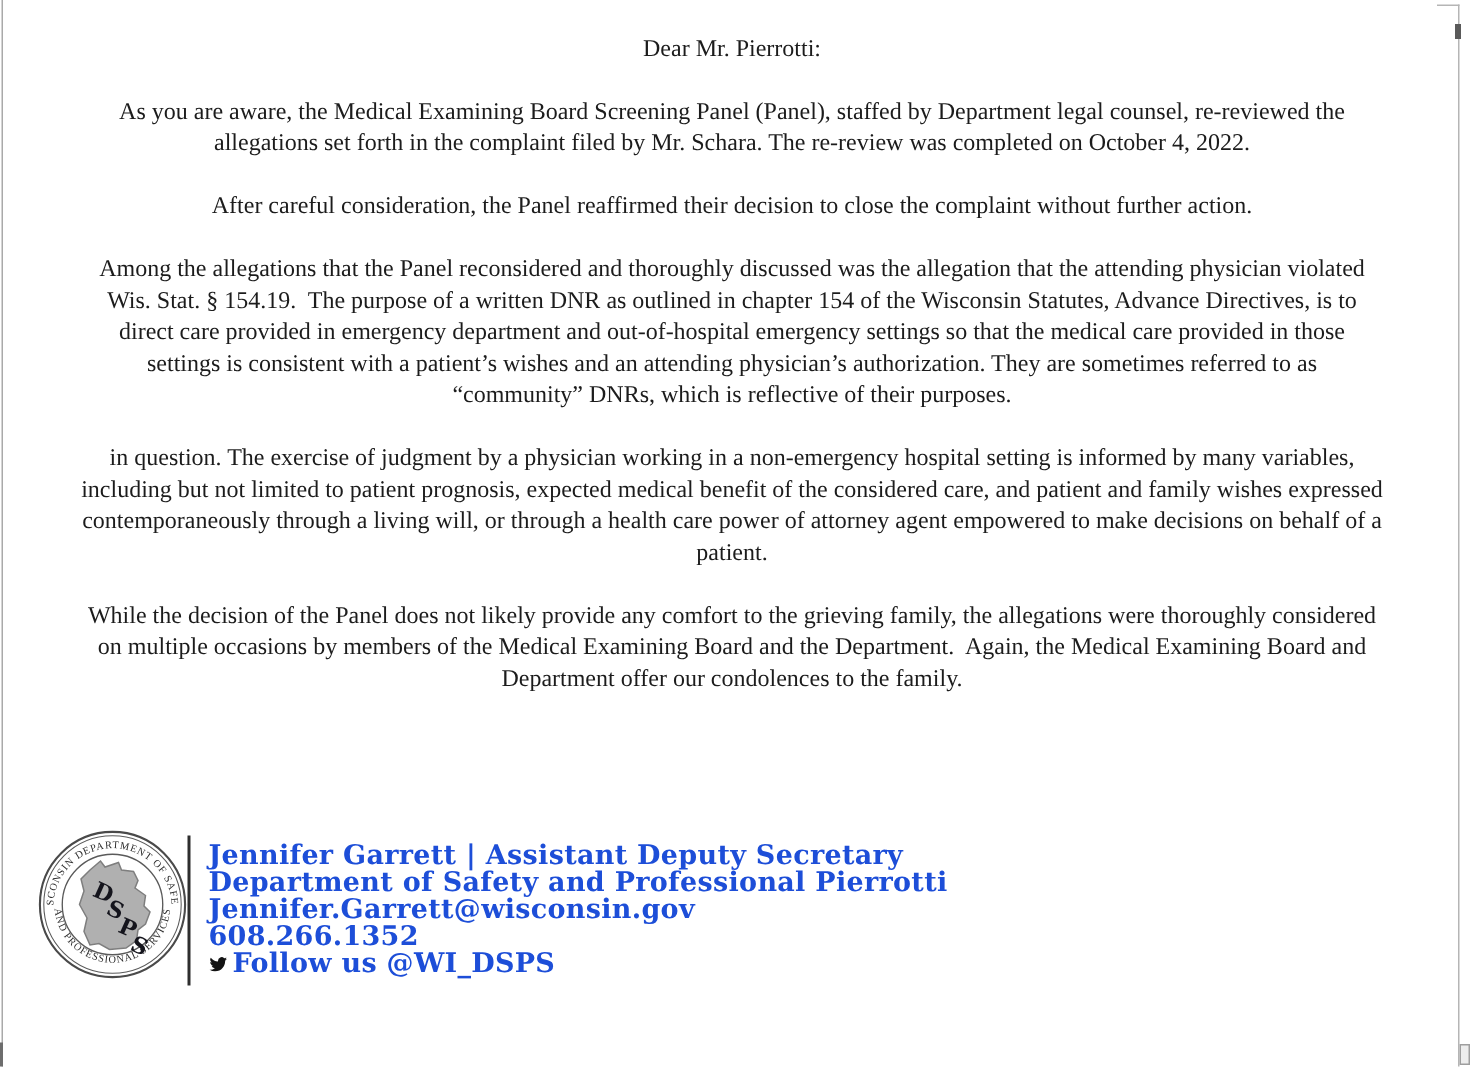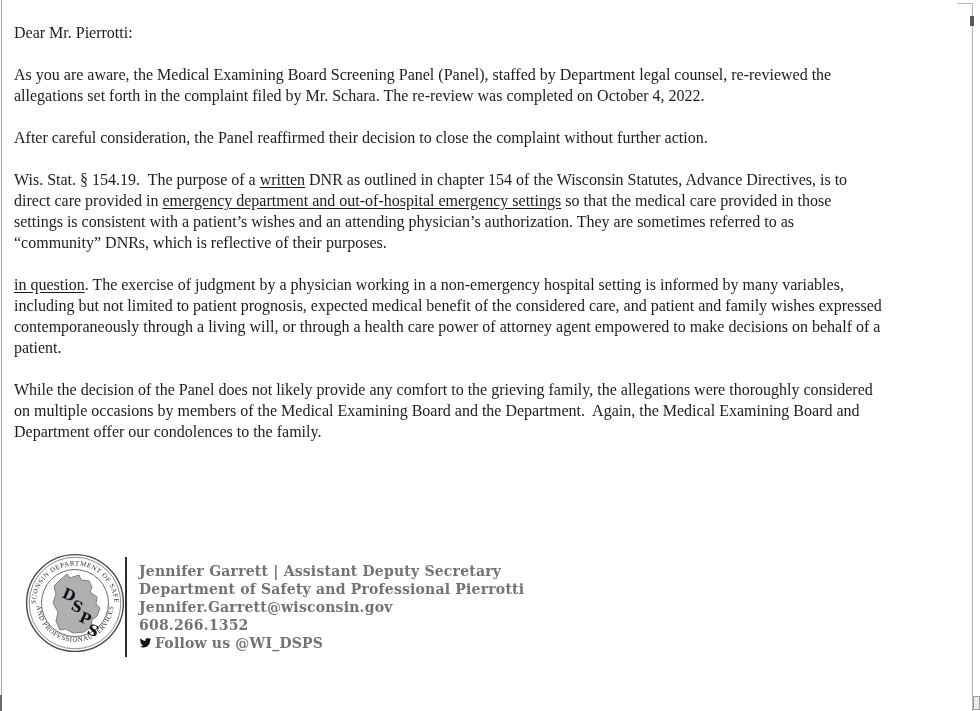--- a/index.html
+++ b/index.html
@@ -41,40 +41,40 @@
     position: absolute; right: 0; bottom: 1px;
     width: 7px; height: 14px;
     border: 1px solid #9e9e9e; background: #ededed;
   }
   
   .letter-text {
     position: absolute; left: 14px; top: 22px; right: 18px;
     font-size: 16px; line-height: 21px;
   }
   .letter-text p { margin: 0 0 21px 0; }
-  .ln { display: block; white-space: pre; }
-  .u  { text-decoration: underline; text-underline-offset: 2px; }
+  .ln { display: block; white-space: pre; text-align: center; }
+  .u  { text-underline-offset: 2px; }
   
   .sig {
     position: absolute; left: 25px; top: 553px;
     display: flex; align-items: flex-start;
   }
   .seal { width: 100px; height: 100px; display: block; }
   .seal-ring-text { font-family: "Liberation Serif", serif; letter-spacing: 0.6px; fill: #2e2e2e; }
   .seal-mono { font-family: "DejaVu Serif", serif; font-weight: bold; fill: #14141c; }
   .sig-divider {
     width: 2px; height: 100px; margin: 4px 0 0 0;
     background: #2e2e2e;
   }
   .sig-text {
     margin-left: 12px; padding-top: 9px;
     font-family: "DejaVu Serif", serif;
     font-weight: bold;
-    font-size: 14px; line-height: 18px;
-    color: #737373; letter-spacing: 0.2px;
+    font-size: 18px; line-height: 18px;
+    color: #1d4ed8; letter-spacing: 0.2px;
   }
   .sig-line { display: block; white-space: pre; }
   .tw-icon { display: inline-block; width: 13px; height: 10px; margin-right: 3px; }
   .tw-icon svg { display: block; width: 13px; height: 10px; }
 </style>
 </head>
 <body>
 
 <div class="page">
 
@@ -94,20 +94,21 @@
     <p>
       <span class="ln"><span>As you are aware, the Medical Examining Board Screening Panel (Panel), staffed by Department legal counsel, re-reviewed the</span></span>
       <span class="ln"><span>allegations set forth in the complaint filed by Mr. Schara. The re-review was completed on October 4, 2022.</span></span>
     </p>
 
     <p>
       <span class="ln"><span>After careful consideration, the Panel reaffirmed their decision to close the complaint without further action.</span></span>
     </p>
 
     <p>
+      <span class="ln"><span>Among the allegations that the Panel reconsidered and thoroughly discussed was the allegation that the attending physician violated</span></span>
       <span class="ln"><span>Wis. Stat. § 154.19.  The purpose of a </span><span class="u">written</span><span> DNR as outlined in chapter 154 of the Wisconsin Statutes, Advance Directives, is to</span></span>
       <span class="ln"><span>direct care provided in </span><span class="u">emergency department and out-of-hospital emergency settings</span><span> so that the medical care provided in those</span></span>
       <span class="ln"><span>settings is consistent with a patient’s wishes and an attending physician’s authorization. They are sometimes referred to as</span></span>
       <span class="ln"><span>“community” DNRs, which is reflective of their purposes.</span></span>
     </p>
 
     <p>
       <span class="ln"><span class="u">in question</span><span>. The exercise of judgment by a physician working in a non-emergency hospital setting is informed by many variables,</span></span>
       <span class="ln"><span>including but not limited to patient prognosis, expected medical benefit of the considered care, and patient and family wishes expressed</span></span>
       <span class="ln"><span>contemporaneously through a living will, or through a health care power of attorney agent empowered to make decisions on behalf of a</span></span>

